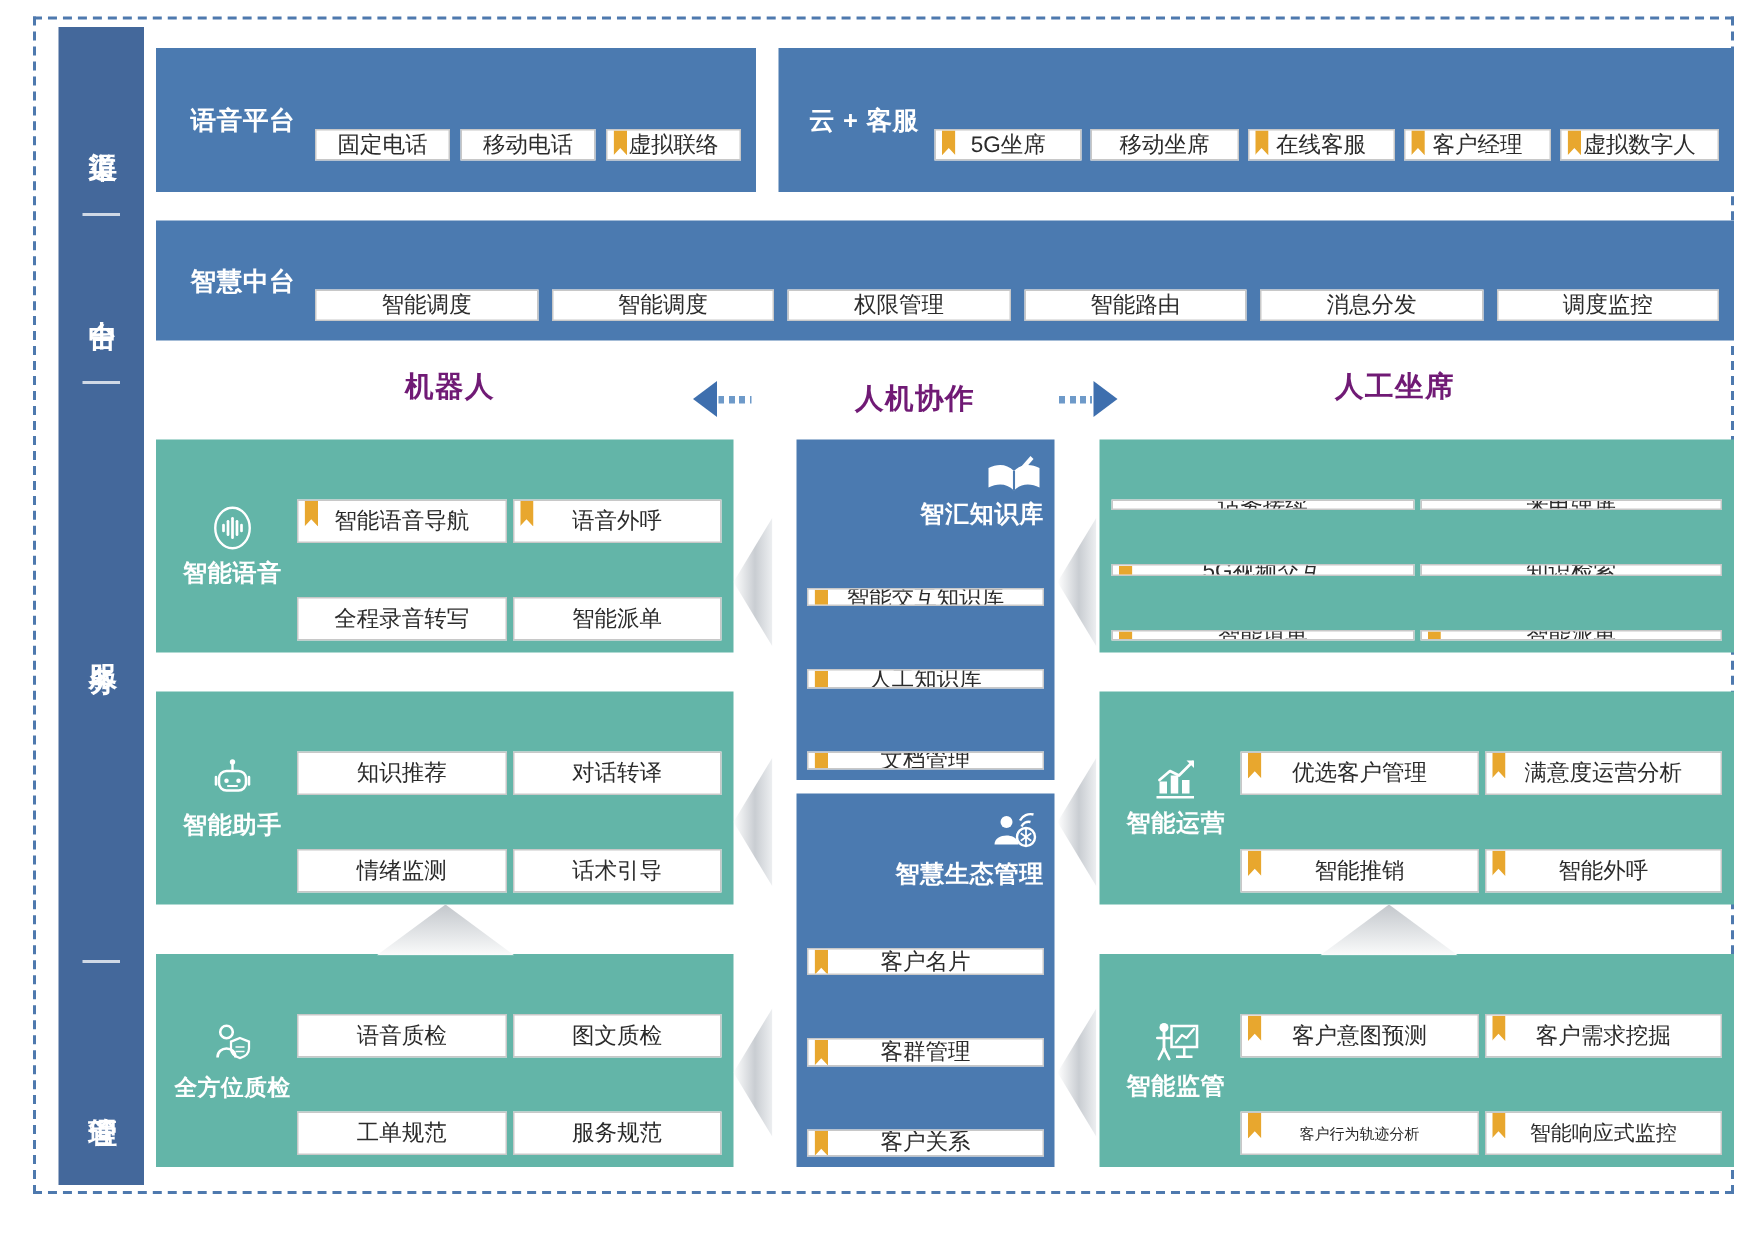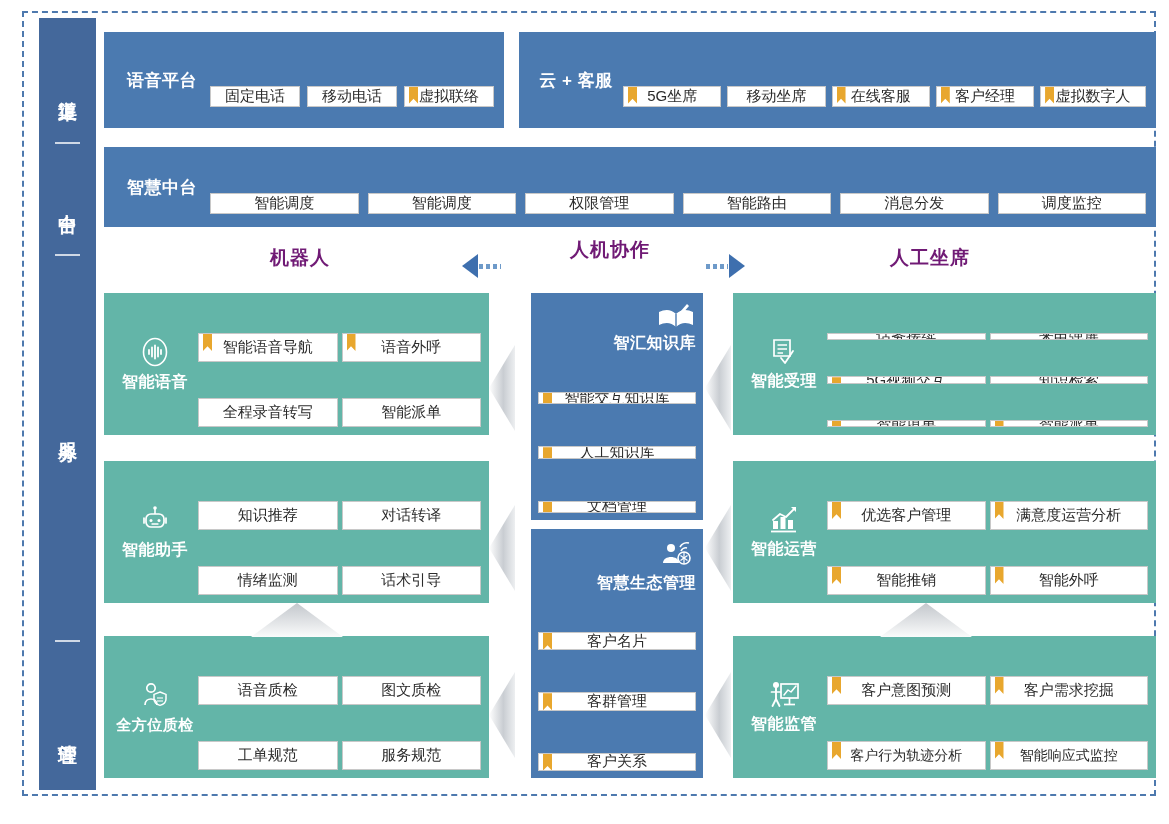--- a/index.html
+++ b/index.html
@@ -287,21 +287,21 @@
     </div>
   </div>
 
   <div class="sec-head" style="left:190px;top:245px;width:220px;" data-name="section-header-robot">机器人</div>
 
   <div class="arrow-left" style="left:462px;top:254px;" data-name="arrow-left-to-robot">
     <div class="tri-l" data-name="triangle-left-icon"></div>
     <div class="dashline" style="margin-left:1px;" data-name="dash-line-left"></div>
   </div>
 
-  <div class="sec-head" style="left:540px;top:237px;width:140px;" data-name="section-header-collaboration">人机协作</div>
+  <div class="sec-head" style="left:540px;top:253px;width:140px;" data-name="section-header-collaboration">人机协作</div>
 
   <div class="arrow-right" style="left:706px;top:254px;" data-name="arrow-right-to-agent">
     <div class="dashline" style="margin-right:1px;" data-name="dash-line-right"></div>
     <div class="tri-r" data-name="triangle-right-icon"></div>
   </div>
 
   <div class="sec-head" style="left:820px;top:245px;width:220px;" data-name="section-header-human-agent">人工坐席</div>
 
   <div class="panel green" style="left:104px;top:293px;width:385px;height:142px;" data-name="panel-intelligent-voice">
     <div class="panel-head" data-name="panel-head-intelligent-voice">
@@ -443,30 +443,20 @@
 
   <div class="chev-left" style="left:489px;top:345px;" data-name="chevron-left-icon-1"></div>
   <div class="chev-left" style="left:489px;top:505px;" data-name="chevron-left-icon-2"></div>
   <div class="chev-left" style="left:489px;top:672px;" data-name="chevron-left-icon-3"></div>
 
   <div class="chev-left" style="left:705px;top:345px;" data-name="chevron-left-icon-4"></div>
   <div class="chev-left" style="left:705px;top:505px;" data-name="chevron-left-icon-5"></div>
   <div class="chev-left" style="left:705px;top:672px;" data-name="chevron-left-icon-6"></div>
 
   <div class="panel green" style="left:733px;top:293px;width:423px;height:142px;" data-name="panel-intelligent-acceptance">
-    <div class="panel-head" data-name="panel-head-intelligent-acceptance">
-      <svg class="ico" width="32" height="32" viewBox="0 0 32 32" data-name="document-check-icon">
-        <path d="M6 4 H22 V20 H6 Z" fill="none" stroke="#ffffff" stroke-width="1.7"></path>
-        <line x1="9.5" y1="9" x2="19" y2="9" stroke="#ffffff" stroke-width="1.5"></line>
-        <line x1="9.5" y1="13" x2="19" y2="13" stroke="#ffffff" stroke-width="1.5"></line>
-        <line x1="9.5" y1="17" x2="15" y2="17" stroke="#ffffff" stroke-width="1.5"></line>
-        <polyline points="13,22 17,27 25,15" fill="none" stroke="#ffffff" stroke-width="1.8" stroke-linecap="round" stroke-linejoin="round"></polyline>
-      </svg>
-      <span class="pname" data-name="panel-name">智能受理</span>
-    </div>
     <div class="panel-grid" style="grid-template-columns:1fr 1fr;grid-template-rows:1fr 1fr 1fr;">
       <div class="cell" data-name="item-call-handover">
         <span data-name="item-label">话务接续</span>
       </div>
       <div class="cell" data-name="item-incoming-call-popup">
         <span data-name="item-label">来电弹屏</span>
       </div>
       <div class="cell bm" data-name="item-5g-video-interaction">
         <span data-name="item-label">5G视频交互</span>
       </div>
@@ -525,21 +515,21 @@
       </svg>
       <span class="pname" data-name="panel-name">智能监管</span>
     </div>
     <div class="panel-grid" style="grid-template-columns:1fr 1fr;grid-template-rows:1fr 1fr;">
       <div class="cell bm" data-name="item-customer-intent-prediction">
         <span data-name="item-label">客户意图预测</span>
       </div>
       <div class="cell bm" data-name="item-customer-demand-mining">
         <span data-name="item-label">客户需求挖掘</span>
       </div>
-      <div class="cell bm" style="font-size:14px;" data-name="item-customer-behavior-track-analysis">
+      <div class="cell bm" style="font-size:10px;" data-name="item-customer-behavior-track-analysis">
         <span data-name="item-label">客户行为轨迹分析</span>
       </div>
       <div class="cell bm" style="font-size:14px;" data-name="item-smart-responsive-monitoring">
         <span data-name="item-label">智能响应式监控</span>
       </div>
     </div>
   </div>
 
   <div class="tri-up" style="left:880px;top:603px;" data-name="up-arrow-right-column"></div>
 

